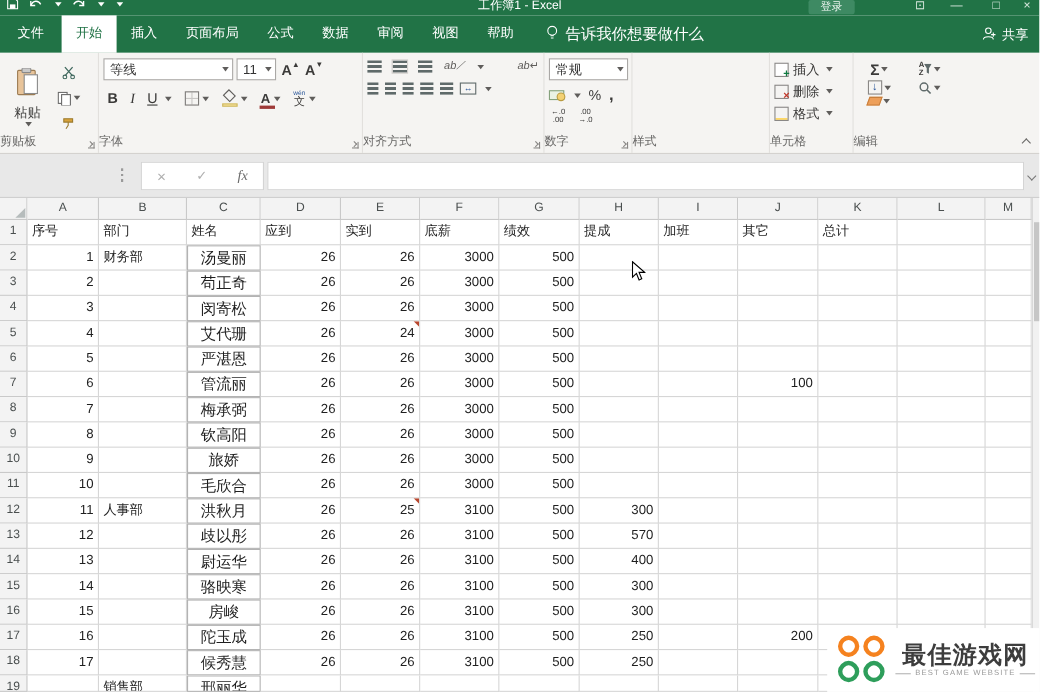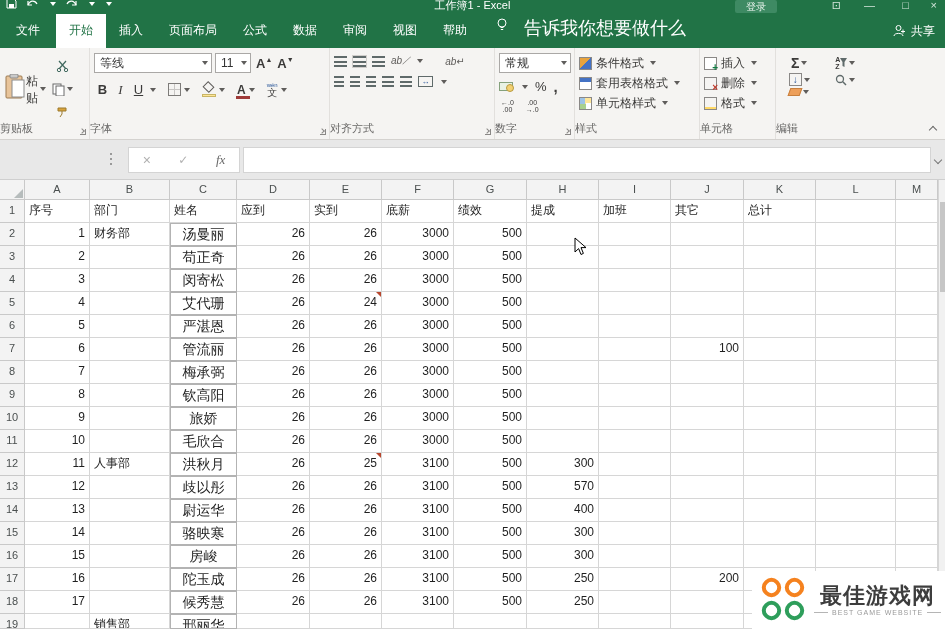--- a/index.html
+++ b/index.html
@@ -13,37 +13,37 @@
   .tb-title { position:absolute; left:0; right:0; top:-3px; text-align:center; color:#fff; font-size:11px; line-height:16px; }
   .login-btn { position:absolute; right:168px; top:0px; background:#3e8a63; color:#eaf4ee; font-size:10px; line-height:13px; padding:0 11px; border-radius:2px; }
   .winctl { position:absolute; top:-2px; color:#d5e6dc; font-size:11px; line-height:15px; }
   .winctl.rd { right:104px; } .winctl.mn { right:70px; } .winctl.mx { right:36px; } .winctl.cl { right:8px; }
 
   
   .tabbar { height:34px; background:#217346; display:flex; align-items:flex-end; position:relative; }
   .tab { color:#fff; font-size:12px; padding:8px 13px 9px; cursor:default; white-space:nowrap; }
   .tab.file { padding:8px 16px 9px; }
   .tab.active { background:#fff; color:#217346; }
-  .tellme { display:flex; align-items:flex-start; gap:16px; color:#fff; font-size:18px; margin-left:16px; padding-bottom:8px; }
+  .tellme { display:flex; align-items:flex-end; gap:6px; color:#fff; font-size:14px; margin-left:16px; padding-bottom:8px; }
   .share { position:absolute; right:10px; bottom:8px; color:#fff; font-size:12px; display:flex; align-items:center; gap:5px; }
 
   
   .ribbon { height:92px; background:#f5f4f2; border-bottom:1px solid #d4d2cf; position:relative; display:flex; }
   .rgroup { position:relative; padding:5px 4px 18px; height:100%; border-right:1px solid #e2e0dd; }
   .rgroup .glabel { position:absolute; bottom:3px; left:0; right:0; font-size:11px; color:#696867; }
   .launcher { position:absolute; bottom:4px; right:3px; width:6px; height:6px; border-right:1px solid #8a8886; border-bottom:1px solid #8a8886; }
   .launcher:after { content:""; position:absolute; right:1px; bottom:1px; width:3px; height:3px; border-right:1px solid #8a8886; border-bottom:1px solid #8a8886; transform:rotate(-45deg); }
   .cv { display:inline-block; width:0; height:0; border-left:3px solid transparent; border-right:3px solid transparent; border-top:4px solid #5f5d5b; vertical-align:middle; margin-left:2px; }
   .cv.w { border-top-color:#fff; }
   .rbtn { display:inline-flex; align-items:center; justify-content:center; color:#3b3a39; font-size:12px; }
   .mini { height:20px; padding:0 2px; }
   .row { display:flex; align-items:center; }
 
   
-  .paste-big { display:flex; flex-direction:row; align-items:center; width:42px; margin-top:2px; }
+  .paste-big { display:flex; flex-direction:column; align-items:center; width:42px; margin-top:2px; }
   .paste-big .lbl { font-size:12px; margin-top:3px; color:#3b3a39; }
   .clip-col { display:flex; flex-direction:column; gap:3px; margin-left:4px; margin-top:3px; }
 
   
   .selbox { background:#fff; border:1px solid #aaa8a6; height:20px; display:flex; align-items:center; justify-content:space-between; padding:0 3px 0 5px; font-size:12px; color:#333; }
   .fname { width:118px; } .fsize { width:36px; margin-left:3px; }
   .grow-shrink { font-size:13px; font-weight:bold; color:#3b3a39; margin-left:5px; }
   .biu { font-size:13px; width:17px; height:19px; }
   .biu.b { font-weight:bold; } .biu.i { font-style:italic; font-family:"Liberation Serif",serif; } .biu.u { text-decoration:underline; }
   .bord-ico { width:13px; height:13px; border:1px solid #7d7b79; position:relative; background:
@@ -269,21 +269,21 @@
             <span class="py">wén</span>
             <span class="zh">文</span>
           </span>
         <span class="cv"></span>
       </div>
       <div class="glabel">字体</div>
       <span class="launcher"></span>
     </div>
 
     <div class="rgroup" style="width:165px;">
-      <div class="row" style="gap:6px; margin-top:2px;">
+      <div class="row" style="gap:6px; margin-top:2px;justify-content:space-between;">
         <span class="bars"></span>
         <span class="bars" style="background:repeating-linear-gradient(#5f6a6a 0 2px, transparent 2px 4.5px); outline:1px solid #d0cecb;"></span>
         <span class="bars"></span>
         <span class="abr"><span>ab</span>⟋</span>
         <span class="cv"></span>
         <span class="agap"></span>
         <span class="abr"><span>ab</span>↵</span>
       </div>
       <div class="row" style="gap:6px; margin-top:9px;">
         <span class="bars sm"></span>
@@ -317,37 +317,20 @@
         <span class="decbtn">
             <span>.00</span>
             <span>→.0</span>
           </span>
       </div>
       <div class="glabel">数字</div>
       <span class="launcher"></span>
     </div>
 
     <div class="rgroup" style="width:125px;">
-      <div class="vlist" id="styles-list">
-          <span class="item">
-            <span class="sq s0"></span>
-            <span>条件格式</span>
-            <span class="cv"></span>
-          </span>
-          <span class="item">
-            <span class="sq s1"></span>
-            <span>套用表格格式</span>
-            <span class="cv"></span>
-          </span>
-          <span class="item">
-            <span class="sq s2"></span>
-            <span>单元格样式</span>
-            <span class="cv"></span>
-          </span>
-        </div>
       <div class="glabel">样式</div>
     </div>
 
     <div class="rgroup" style="width:76px;">
       <div class="vlist" id="cells-list">
           <span class="item">
             <span class="sq c0"></span>
             <span>插入</span>
             <span class="cv"></span>
           </span>

